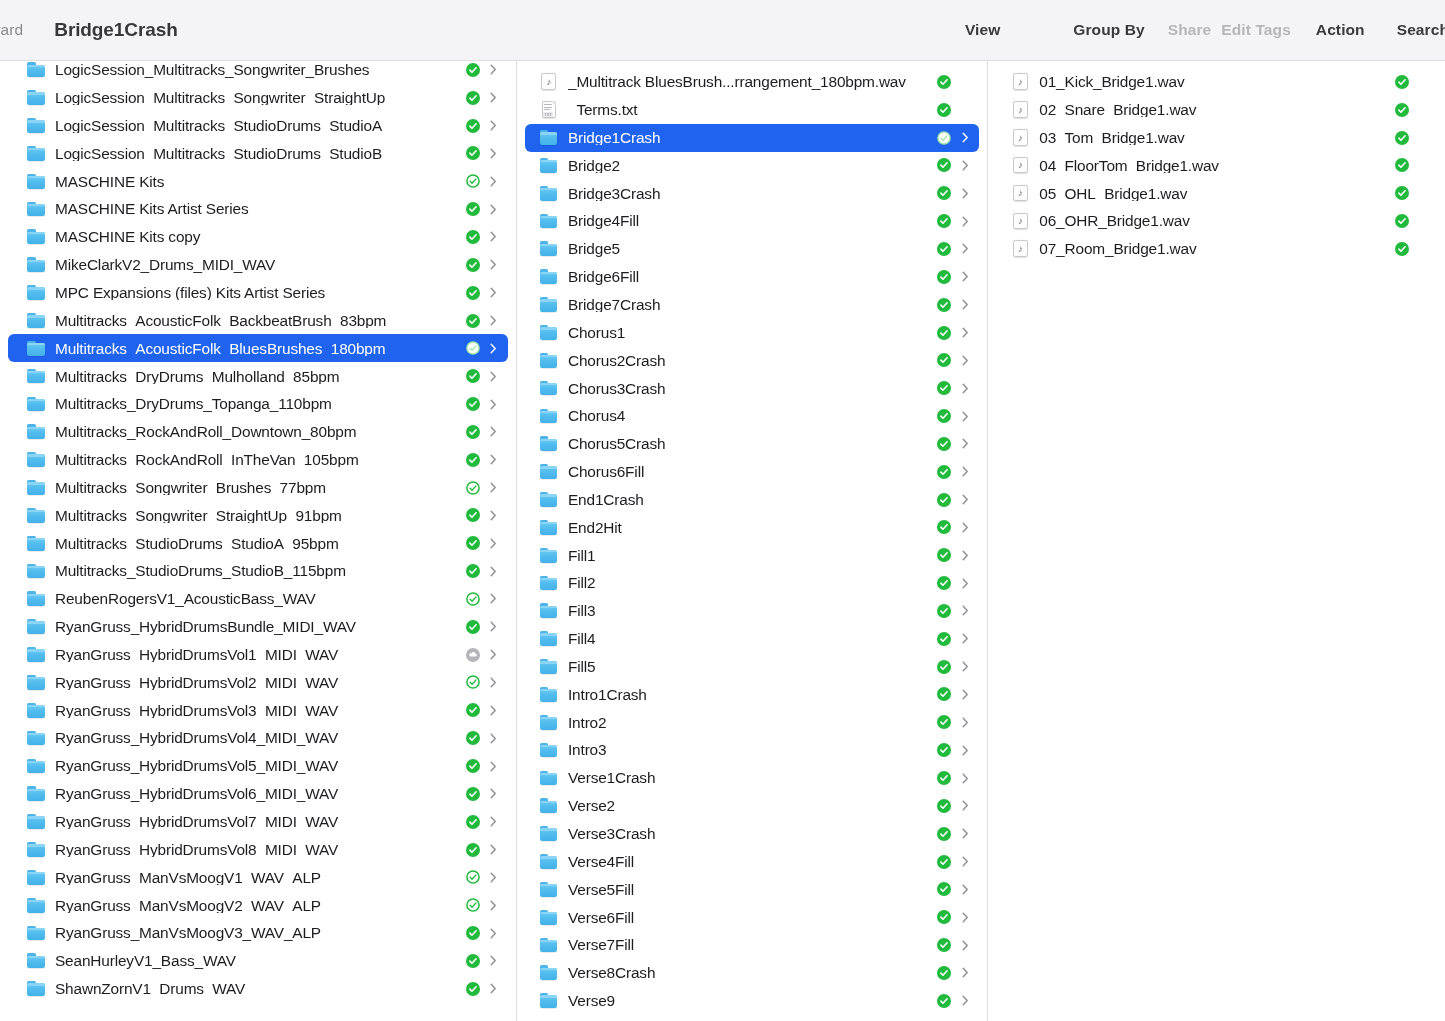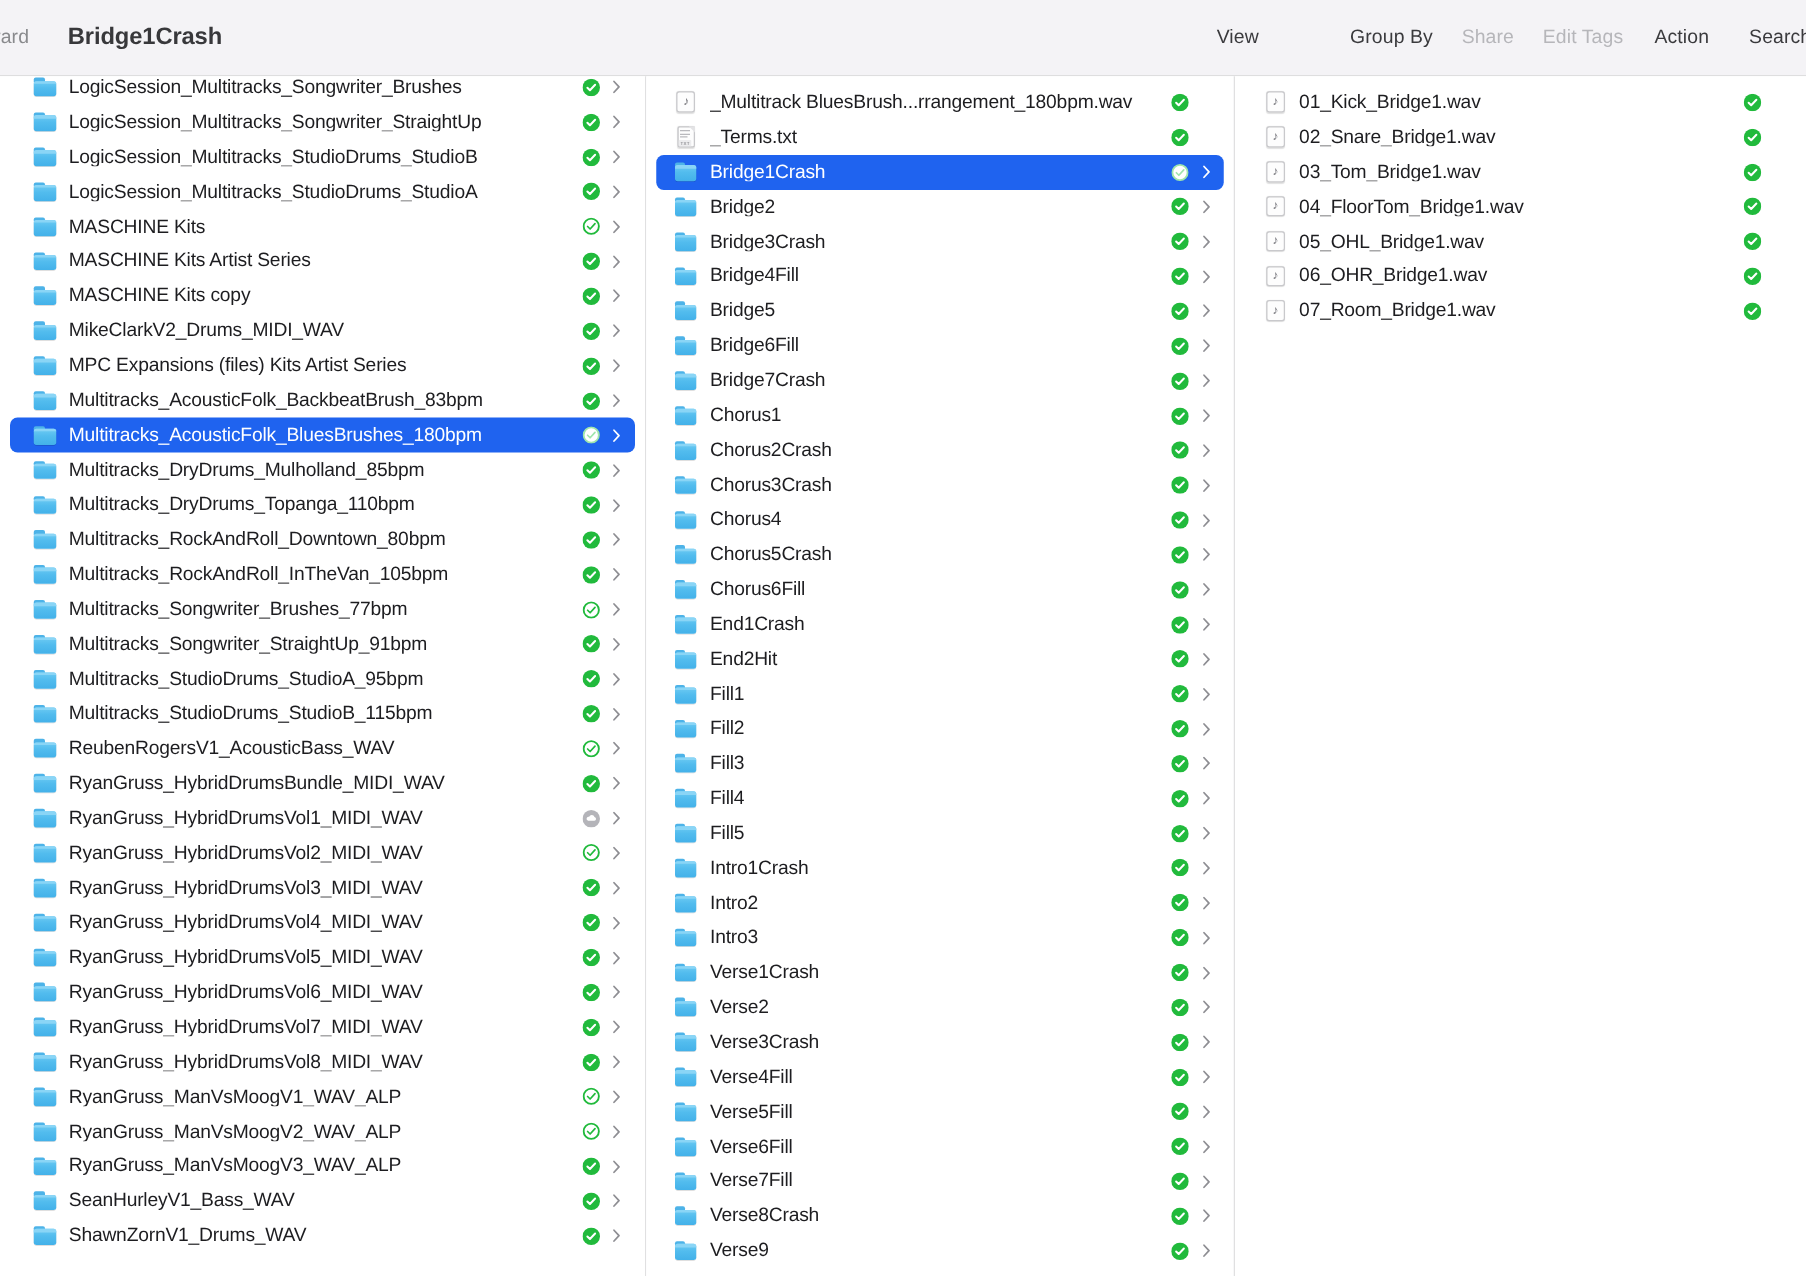--- a/index.html
+++ b/index.html
@@ -51,26 +51,27 @@
     white-space: nowrap;
   }
 
   .toolbar-spacer { flex: 1; }
 
   .tb-btn {
     font-size: 15.5px;
     color: #3a3a3d;
     white-space: nowrap;
     letter-spacing: .1px;
+    font-weight: bold;
   }
   .tb-btn.dim { color: #b6b6ba; }
 
   .tb-view    { margin-right: 73px; }
   .tb-groupby { margin-right: 23px; }
-  .tb-share   { margin-right: 23px; }
+  .tb-share   { margin-right: 10px; }
   .tb-edittags{ margin-right: 25px; }
   .tb-action  { margin-right: 32px; }
   .tb-search  { margin-right: -4px; }
 
   
   .columns {
     flex: 1;
     display: flex;
     min-height: 0;
     background: #ffffff;
@@ -302,42 +303,42 @@
             </span>
           </div>
           <div class="row">
             <span class="row-icon">
               <span class="ico-folder">
                 <span class="tab"></span>
                 <span class="body"></span>
                 <span class="lip"></span>
               </span>
             </span>
+            <span class="row-label">LogicSession_Multitracks_StudioDrums_StudioA</span>
+            <span class="badge">
+              <svg viewBox="0 0 14 14">
+                <circle cx="7" cy="7" r="7" fill="#21ba3c"></circle>
+                <path d="M3.9 7.15 5.95 9.2 10.1 4.8" fill="none" stroke="#ffffff" stroke-width="1.6" stroke-linecap="round" stroke-linejoin="round"></path>
+              </svg>
+            </span>
+            <span class="chev">
+              <svg width="7" height="11" viewBox="0 0 7 11">
+                <path d="M1.2 1.2 5.2 5.5 1.2 9.8" fill="none" stroke-width="1.4" stroke-linecap="round" stroke-linejoin="round"></path>
+              </svg>
+            </span>
+          </div>
+          <div class="row">
+            <span class="row-icon">
+              <span class="ico-folder">
+                <span class="tab"></span>
+                <span class="body"></span>
+                <span class="lip"></span>
+              </span>
+            </span>
             <span class="row-label">LogicSession_Multitracks_StudioDrums_StudioB</span>
-            <span class="badge">
-              <svg viewBox="0 0 14 14">
-                <circle cx="7" cy="7" r="7" fill="#21ba3c"></circle>
-                <path d="M3.9 7.15 5.95 9.2 10.1 4.8" fill="none" stroke="#ffffff" stroke-width="1.6" stroke-linecap="round" stroke-linejoin="round"></path>
-              </svg>
-            </span>
-            <span class="chev">
-              <svg width="7" height="11" viewBox="0 0 7 11">
-                <path d="M1.2 1.2 5.2 5.5 1.2 9.8" fill="none" stroke-width="1.4" stroke-linecap="round" stroke-linejoin="round"></path>
-              </svg>
-            </span>
-          </div>
-          <div class="row">
-            <span class="row-icon">
-              <span class="ico-folder">
-                <span class="tab"></span>
-                <span class="body"></span>
-                <span class="lip"></span>
-              </span>
-            </span>
-            <span class="row-label">LogicSession_Multitracks_StudioDrums_StudioA</span>
             <span class="badge">
               <svg viewBox="0 0 14 14">
                 <circle cx="7" cy="7" r="7" fill="#21ba3c"></circle>
                 <path d="M3.9 7.15 5.95 9.2 10.1 4.8" fill="none" stroke="#ffffff" stroke-width="1.6" stroke-linecap="round" stroke-linejoin="round"></path>
               </svg>
             </span>
             <span class="chev">
               <svg width="7" height="11" viewBox="0 0 7 11">
                 <path d="M1.2 1.2 5.2 5.5 1.2 9.8" fill="none" stroke-width="1.4" stroke-linecap="round" stroke-linejoin="round"></path>
               </svg>

